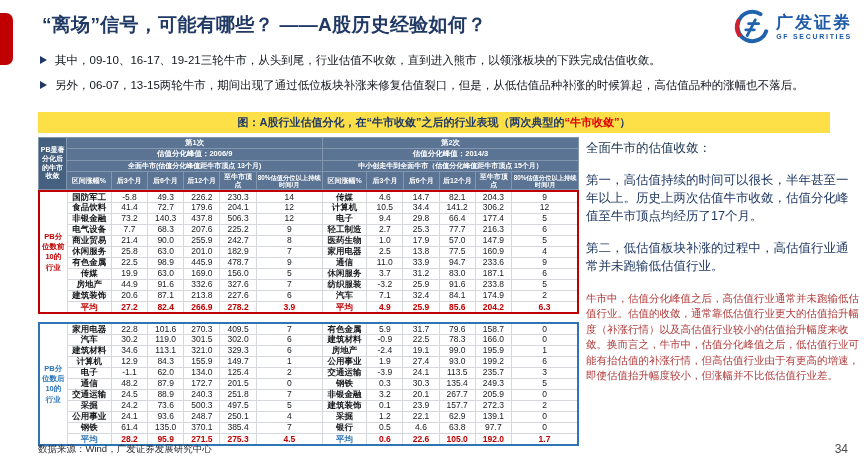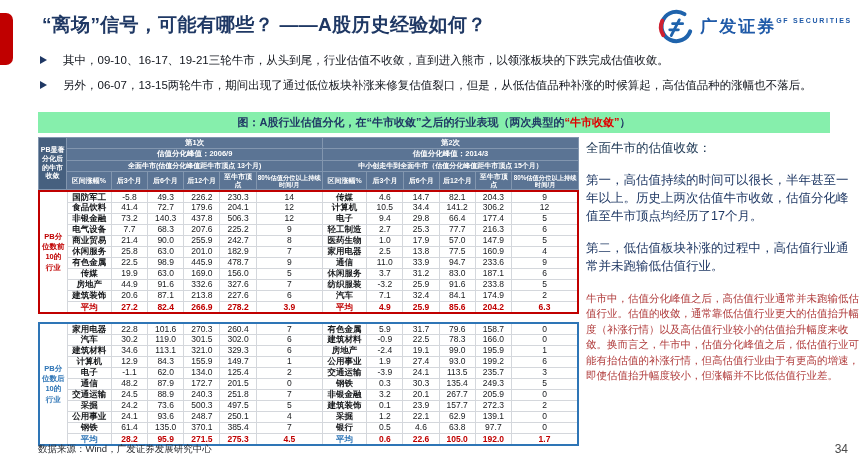--- a/index.html
+++ b/index.html
@@ -4,29 +4,29 @@
 <style>
   * { margin:0; padding:0; box-sizing:border-box; }
   html,body { width:864px; height:470px; }
   body { font-family:"Liberation Sans","DejaVu Sans",sans-serif; background:#fff; }
   .slide { position:relative; width:864px; height:470px; background:#fff; overflow:hidden; }
 
   .redbar { position:absolute; left:0; top:13px; width:13px; height:52px; background:#c00000; border-radius:0 7px 7px 0; }
   .title { position:absolute; left:42px; top:12px; font-size:19px; font-weight:bold; color:#1f3864; letter-spacing:.3px; }
 
   .logo { position:absolute; right:12px; top:8px; display:flex; align-items:center; gap:6px; }
-  .logo-text { display:flex; flex-direction:row; line-height:1.15; }
+  .logo-text { display:flex; flex-direction:column; line-height:1.15;align-items:flex-end; }
   .logo-text .cn { font-size:17px; font-weight:bold; color:#1f5aa8; letter-spacing:2px; }
   .logo-text .en { font-size:7px; font-weight:bold; color:#1f5aa8; letter-spacing:1.7px; }
 
   .bullets { position:absolute; left:40px; top:52px; width:802px; }
-  .bullet { display:flex; gap:16px; margin-bottom:8px; font-size:11.5px; color:#10141c; line-height:1.45; }
+  .bullet { display:flex; gap:8px; margin-bottom:8px; font-size:11.5px; color:#10141c; line-height:1.45; }
   .arrow { margin-top:4px; width:0; height:0; border-left:7px solid #1f3864; border-top:4.5px solid transparent; border-bottom:4.5px solid transparent; flex:none; }
 
-  .caption { position:absolute; left:38px; top:112px; width:792px; height:21px; background:#86efac;
+  .caption { position:absolute; left:38px; top:112px; width:792px; height:21px; background:#fde047;
              display:flex; align-items:center; justify-content:center; font-size:11px; font-weight:bold; color:#1f3864; }
   .caption .hl { color:#e00000; }
 
   .tablewrap { position:absolute; left:38px; top:137px; width:484px; }
   table { border-collapse:collapse; table-layout:fixed; width:541px; }
   col.c-corner{width:28px;} col.c-name{width:44px;} col.c-num{width:36px;} col.c-wide{width:66px;}
 
   .hdr th { background:#5b7494; color:#fff; font-weight:bold; border:1px solid #8296af; padding:1px; font-size:7.5px; line-height:1.12; text-align:center; }
   .hdr .corner { background:#46607f; font-size:7px; word-break:break-all; line-height:1.25; }
   .hdr .r-round th { height:11px; }
@@ -335,21 +335,21 @@
           <col class="c-num">
           <col class="c-wide">
       </colgroup>
       <tbody>
           <tr class="">
             <td rowspan="11" class="blk-label">PB分位数后10的行业</td>
             <td class="ind">家用电器</td>
             <td class="num">22.8</td>
             <td class="num">101.6</td>
             <td class="num">270.3</td>
-            <td class="num">260.4</td>
+            <td class="num">409.5</td>
             <td class="num">7</td>
             <td class="ind">有色金属</td>
             <td class="num">5.9</td>
             <td class="num">31.7</td>
             <td class="num">79.6</td>
             <td class="num">158.7</td>
             <td class="num">0</td>
           </tr>
           <tr class="">
             <td class="ind">汽车</td>

